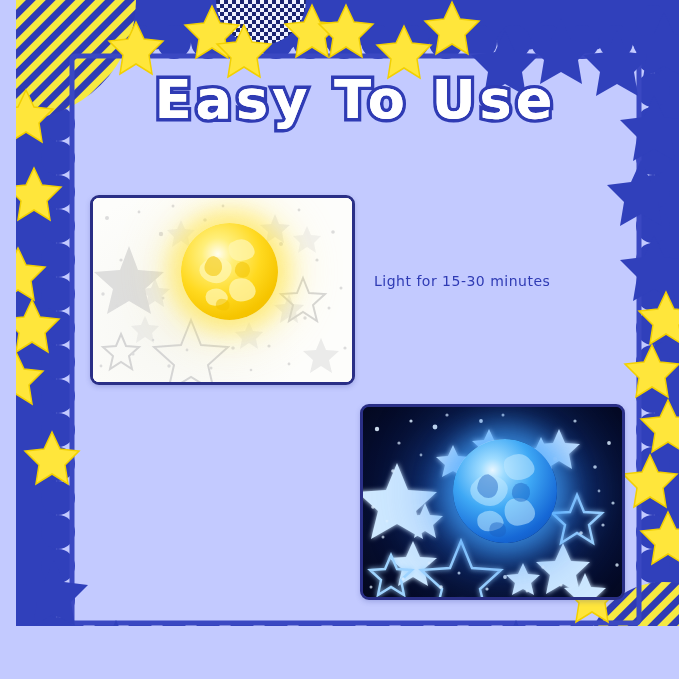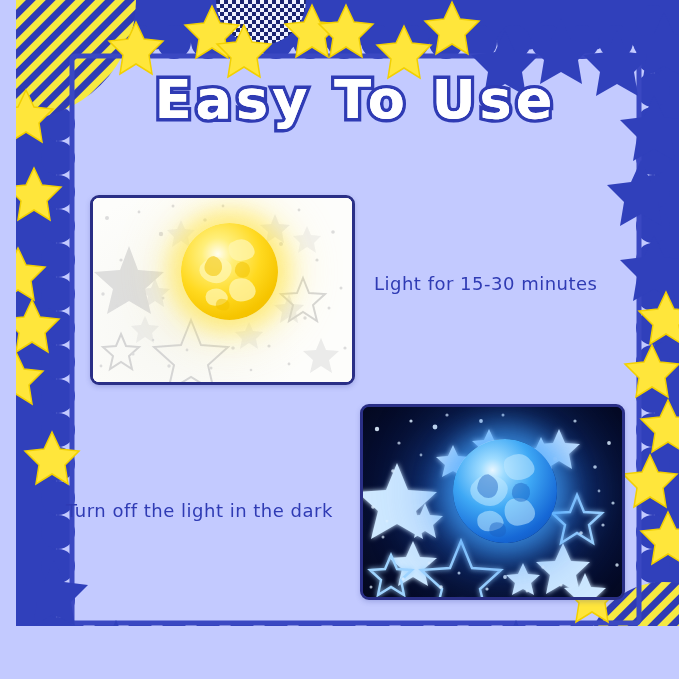--- a/index.html
+++ b/index.html
@@ -45,21 +45,21 @@
     position:absolute; left:0; right:0; top:148px;
     text-align:center;
     font-size:13.5px;
     color:#2f3bb4;
     font-family:"DejaVu Sans", sans-serif;
     letter-spacing:0.2px;
   }
 
   .caption{
     position:absolute;
-    font-size:18px;
+    font-size:14px;
     color:#2f3bb4;
     font-family:"DejaVu Sans", sans-serif;
     letter-spacing:0.5px;
     white-space:nowrap;
   }
   #caption-light{ left:358px; top:273px; }
   #caption-dark { left:50px;  top:500px; }
 
   
   .panel{
@@ -520,16 +520,15 @@
                 <path d="M34,34 q11,5 9,15 q-3,10 -13,7 q-9,-5 -6,-13 q3,-9 10,-9 Z"></path>
                 <path d="M66,42 q9,2 8,11 q-2,9 -11,7 q-8,-3 -6,-11 q2,-7 9,-7 Z"></path>
                 <path d="M42,80 q9,0 9,8 q0,7 -9,6 q-8,-1 -7,-8 q1,-6 7,-6 Z"></path>
               </g>
             </svg>
           </div>
         </div>
       </div>
     </div>
 
-    <div class="caption" id="caption-dark">Turn off the light in the dark</div>
 
   </div>
 </div>
 
 </body></html>

